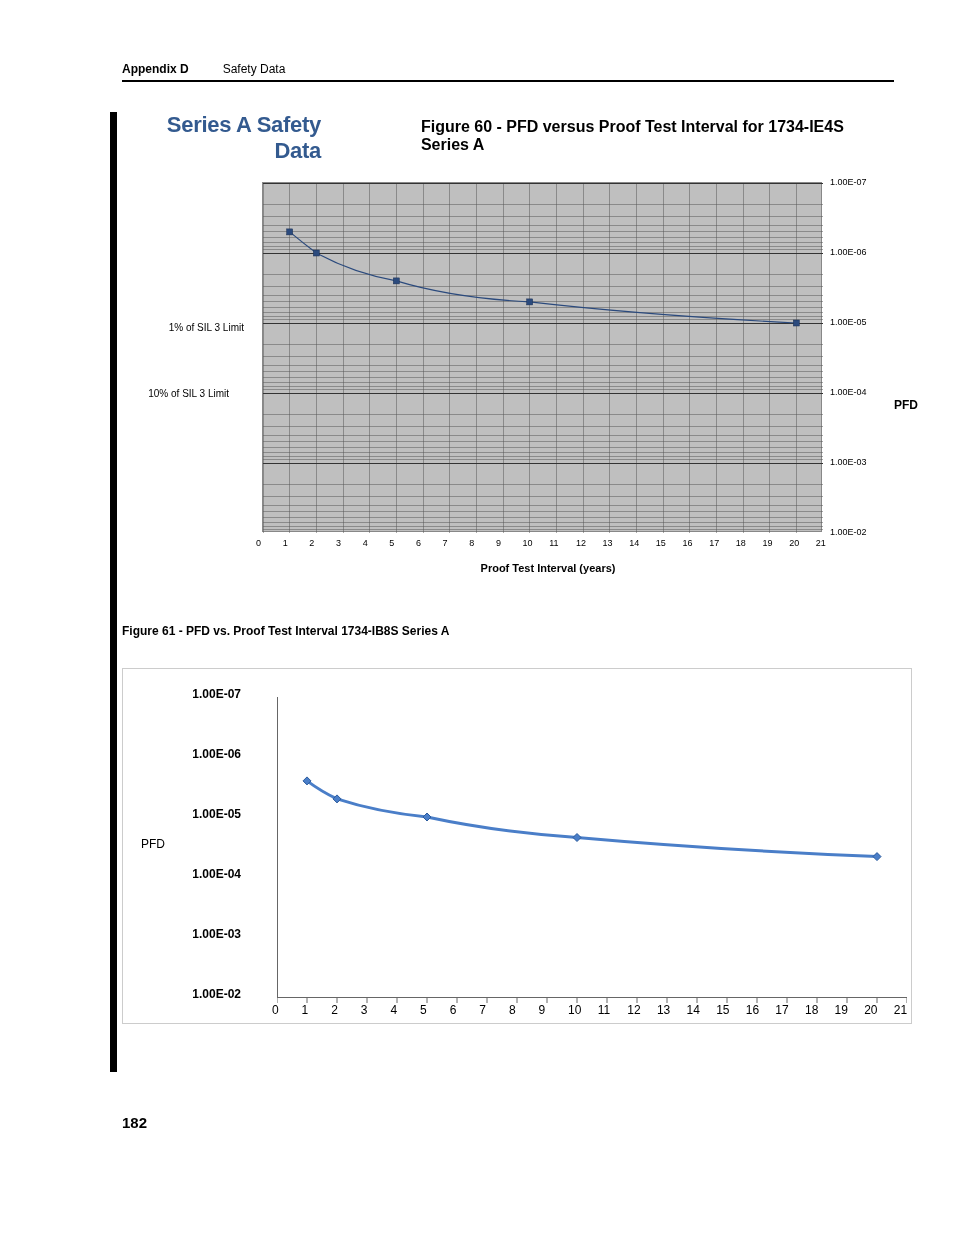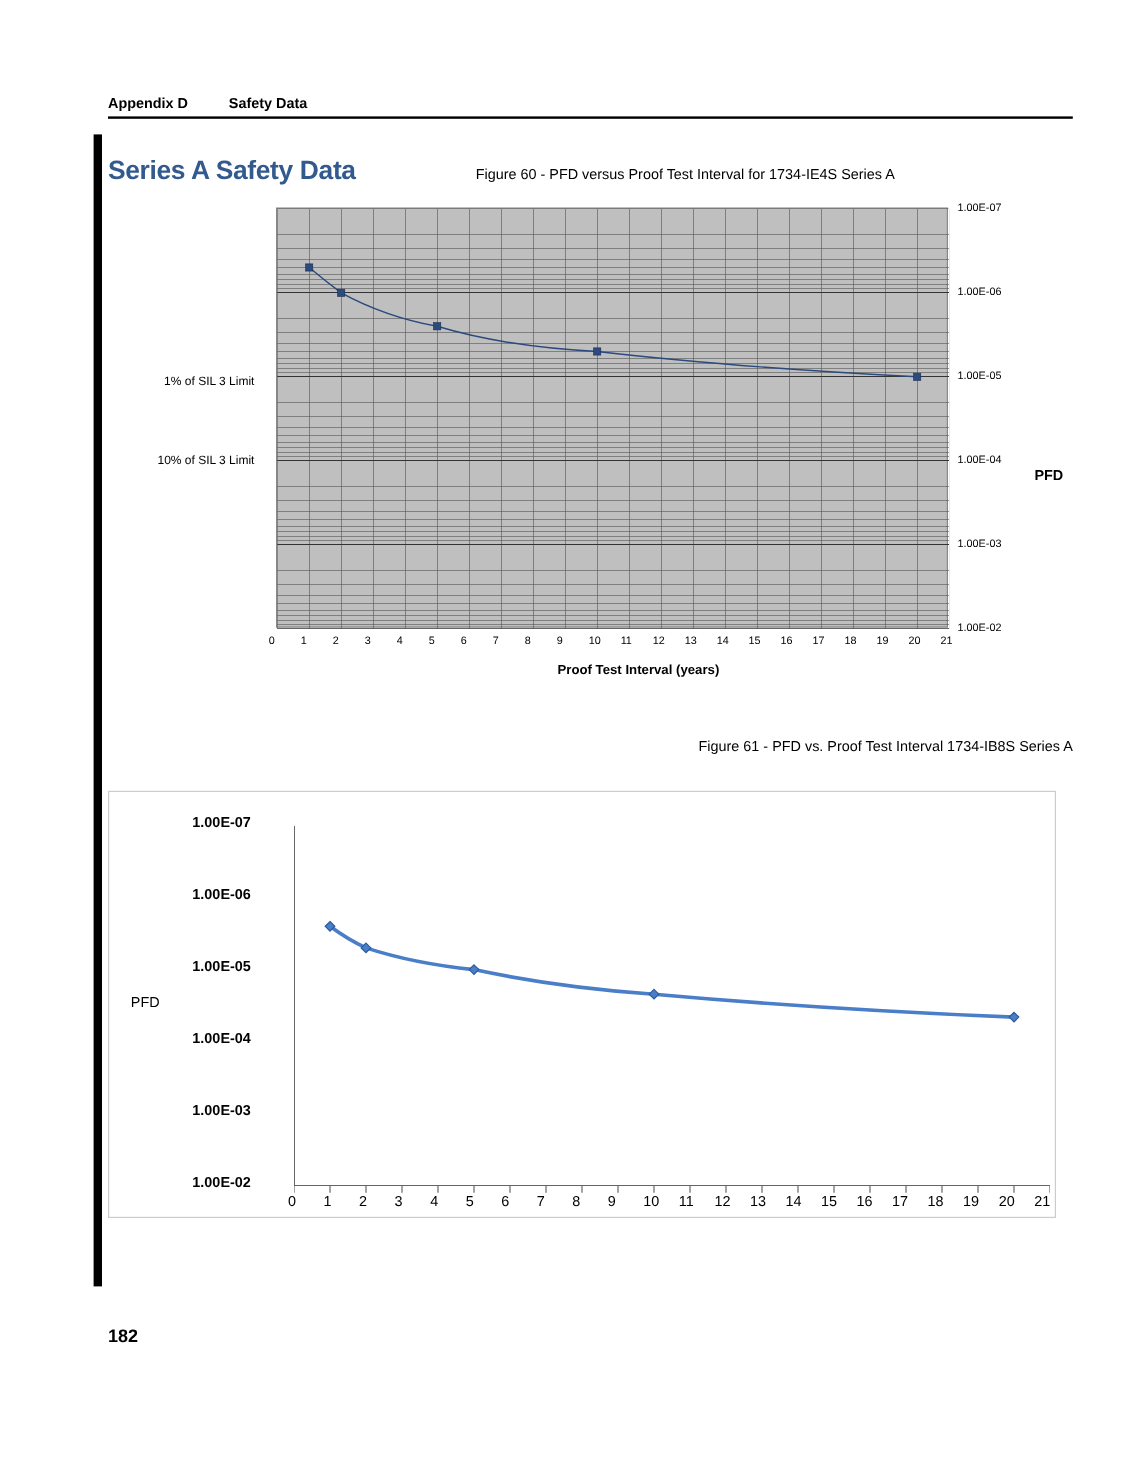--- a/index.html
+++ b/index.html
@@ -4,53 +4,53 @@
 <style>
   * { box-sizing: border-box; margin: 0; padding: 0; }
   body {
     font-family: "Myriad Pro", "Helvetica Neue", Arial, sans-serif;
     background: #fff;
     width: 954px;
     margin: 0 auto;
     color: #000;
     font-size: 12px;
   }
-  .page { padding: 79px 60px 40px 90px; position: relative; }
+  .page { padding: 62px 60px 40px 90px; position: relative; margin-left: 32px; }
   .side-bar {
     position: absolute; left: 78px; top: 112px; width: 7px; height: 960px;
     background: #000;
   }
   .header-row {
     display: flex; align-items: baseline; gap: 20px;
     border-bottom: 2px solid #000; padding-bottom: 4px; margin-bottom: 30px;
   }
   .appendix { font-weight: 700; font-size: 12px; }
-  .appendix-sub { font-weight: 700; font-size: 12px; margin-left: 14px; text-align: center; }
+  .appendix-sub { font-weight: 400; font-size: 12px; margin-left: 14px; text-align: center; }
   .title-row { display: flex; align-items: baseline; margin-bottom: 18px; gap: 40px; }
   .main-heading { font-weight: 700; font-size: 22px; color: #335a8f; letter-spacing: -0.3px; text-align: right; }
-  .fig-caption { font-weight: 400; font-size: 12px; }
+  .fig-caption { font-weight: 700; font-size: 16px; }
   .chart-wrap { position: relative; margin-left: 20px; margin-bottom: 50px; }
   .y-left-labels { position: absolute; left: 0; top: 0; width: 110px; font-size: 10px; text-align: right; }
   .left-annot1 { position: absolute; top: 140px; right: 8px; }
-  .left-annot2 { position: absolute; top: 206px; right: 8px; }
+  .left-annot2 { position: absolute; top: 206px; right: 23px; }
   .plot1 {
     position: relative; margin-left: 120px; width: 560px; height: 350px;
     background: #bfbfbf; border: 1px solid #888;
   }
   .plot1 .grid line { stroke: #555; stroke-width: 0.5; shape-rendering: crispEdges; }
   .plot1 .decade line { stroke: #333; stroke-width: 1; }
   .x-ticks { display: flex; justify-content: space-between; margin-left: 120px; width: 560px; font-size: 9px; margin-top: 6px; }
   .x-ticks span { width: 0; position: relative; }
   .x-ticks span i { position: absolute; left: -6px; font-style: normal; }
   .y-right { position: absolute; left: 688px; top: 0; width: 60px; font-size: 9px; }
   .y-right div { position: absolute; left: 0; transform: translateY(-50%); }
   .axis-title-x { text-align: center; font-weight: 700; font-size: 11px; margin-top: 24px; margin-left: 60px; }
   .pfd-right { position: absolute; left: 752px; top: 216px; font-weight: 700; font-size: 12px; }
 
-  .fig2-caption { text-align: right; font-weight: 400; font-size: 12px; margin: 24px 0 30px 0; }
+  .fig2-caption { text-align: left; font-weight: 700; font-size: 12px; margin: 24px 0 30px 0; }
   .chart2-box {
     border: 1px solid #ccc; padding: 28px 24px 20px 24px; margin: 0 0 0 0;
     width: 790px; position: relative; background: #fff;
   }
   .chart2-inner { position: relative; margin-left: 62px; }
   .plot2 { position: relative; width: 630px; height: 300px; }
   .plot2 svg line.axis { stroke: #666; stroke-width: 1; shape-rendering: crispEdges; }
   .plot2 svg line.tick { stroke: #666; stroke-width: 1; }
   .y2 { position: absolute; left: 0; text-align: right; font-size: 12px; font-weight: 600; width: 118px; }
   .pfd-left { position: absolute; left: 18px; top: 168px; font-size: 12px; }

